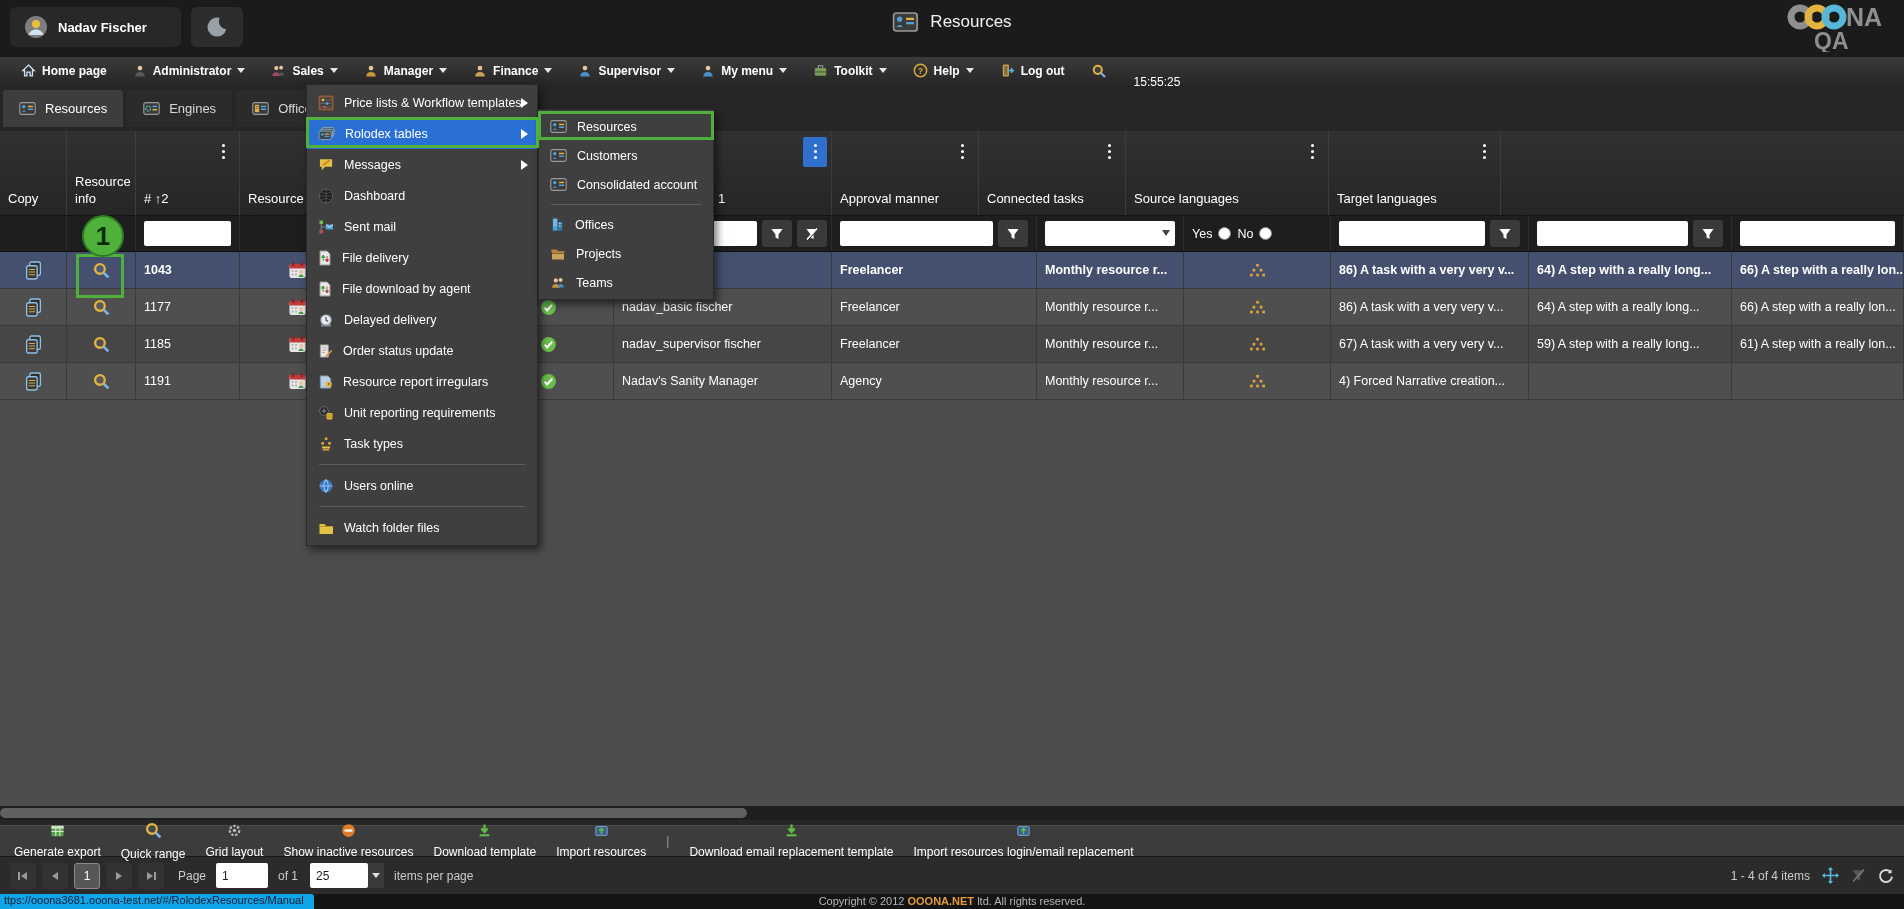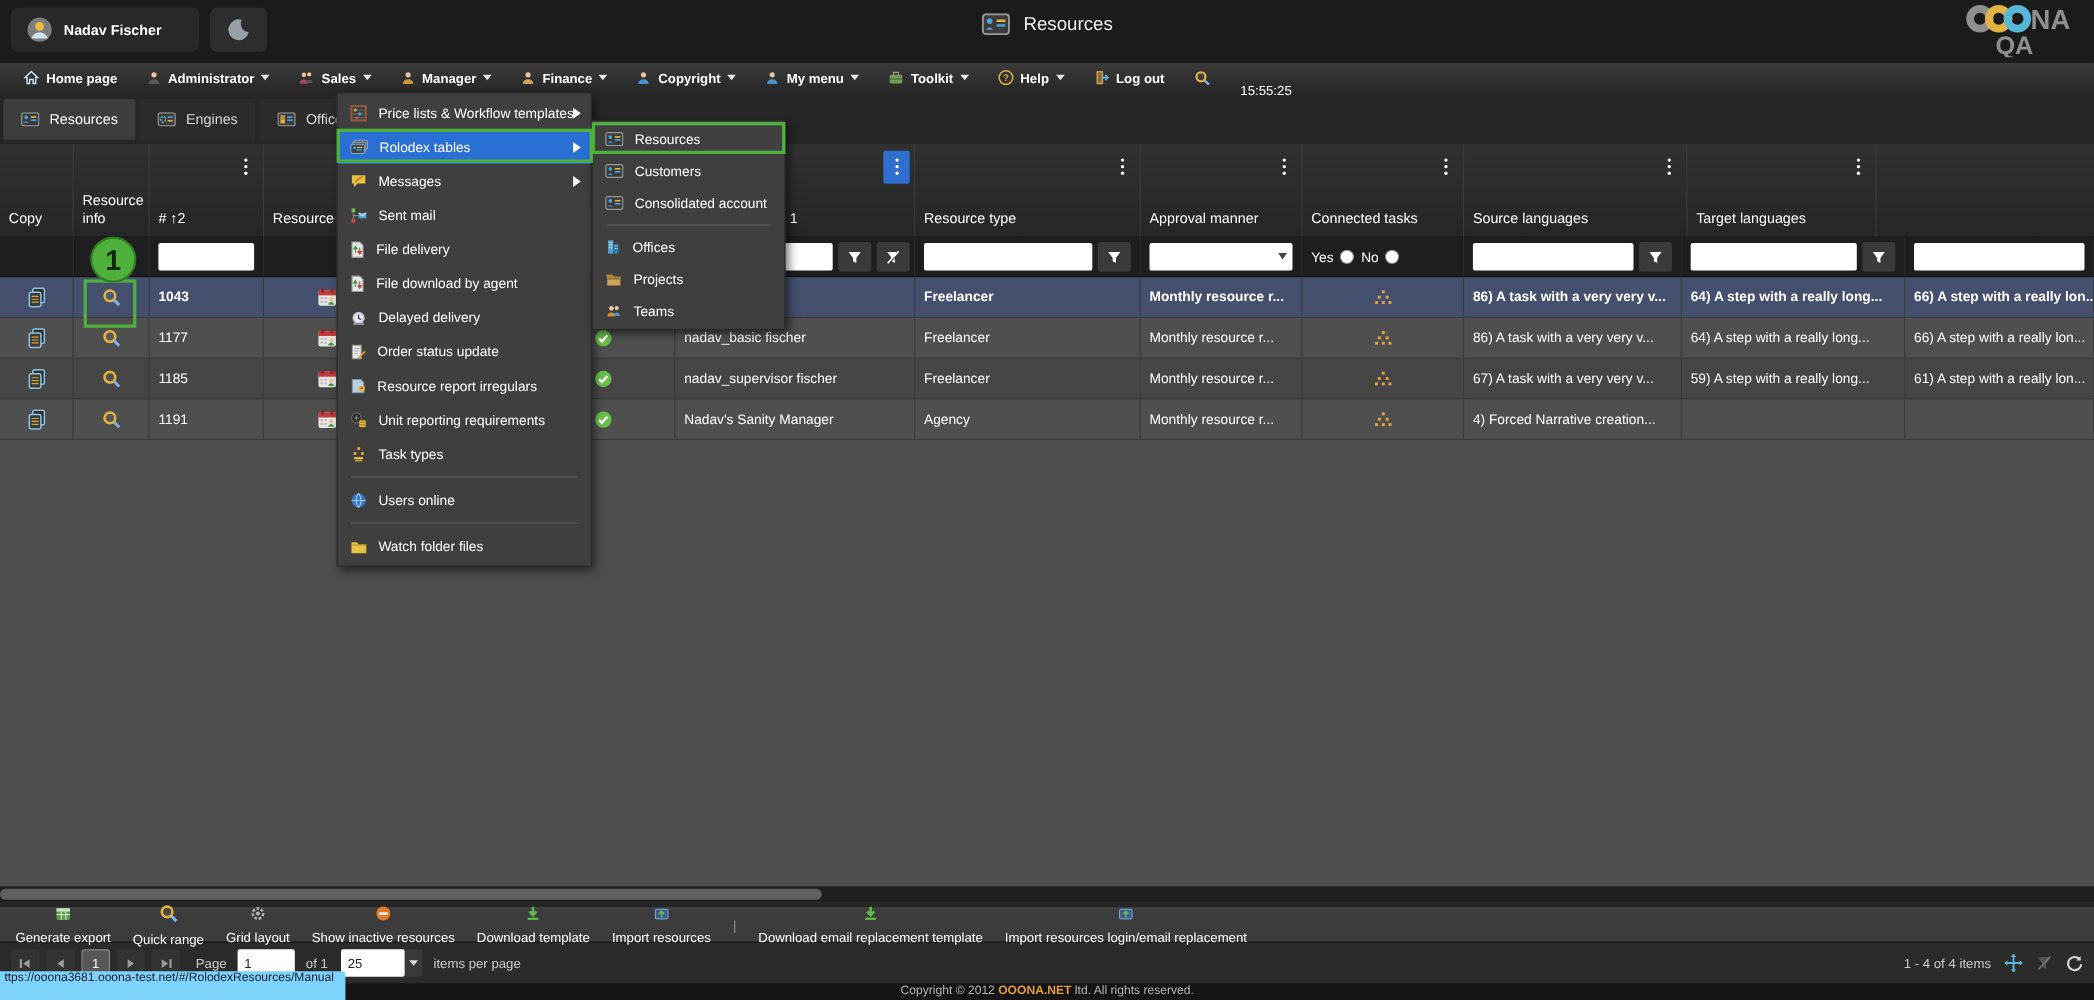--- a/index.html
+++ b/index.html
@@ -90,22 +90,22 @@
     padding: 0 6px; font-size: 12px; margin: 0 4px; font-family: "Liberation Sans", sans-serif; }
   .pg-select { width: 58px; height: 25px; background: #fff; border-radius: 2px; color: #222; position: relative;
     display: flex; align-items: center; padding: 0 6px; margin: 0 6px; cursor: pointer; }
   .pg-select .sel-caret { position: absolute; right: -16px; top: 0; width: 16px; height: 25px; background: #3a3a3a;
     border-radius: 0 2px 2px 0; display: flex; align-items: center; justify-content: center; }
   .pg-select .sel-caret b { border-left: 4px solid transparent; border-right: 4px solid transparent; border-top: 5px solid #ddd; }
   .pg-right { margin-left: auto; display: flex; align-items: center; gap: 12px; }
 
   
   .statusbar { height: 15px; background: #141414; position: relative; }
-  .status-url { position: absolute; left: 0; bottom: 0; background: #7dd3fc; color: #1a1a2e; font-size: 11px;
-    padding: 0 10px 14px 4px; border-top-right-radius: 3px; cursor: pointer; }
+  .status-url { position: absolute; left: 0; bottom: 0; background: #0ea5e9; color: #1a1a2e; font-size: 11px;
+    padding: 0 10px 3px 4px; border-top-right-radius: 3px; cursor: pointer; }
   .status-copy { position: absolute; left: 50%; transform: translateX(-50%); top: 1px; font-size: 11px; color: #b5b5b5; }
   .status-copy .brand { color: #e39b3d; font-weight: bold; }
 
   
   .menu-panel { position: absolute; background: #3f3f3f; border: 1px solid #2a2a2a;
     box-shadow: 3px 4px 8px rgba(0,0,0,.55); z-index: 50; padding: 2px 0; }
   #manager-menu { left: 306px; top: 84px; width: 232px; }
   #rolodex-submenu { left: 538px; top: 109px; width: 176px; z-index: 51; }
   .menu-item { height: 31px; display: flex; align-items: center; gap: 10px; padding: 0 11px;
     font-size: 12.5px; color: #fff; position: relative; cursor: pointer; white-space: nowrap; overflow: hidden; }
@@ -220,21 +220,21 @@
       <span>Finance</span>
       <span class="caret"></span>
     </div>
     <div class="nav-item">
       <span class="ic">
         <svg width="14" height="14" viewBox="0 0 16 16">
           <circle cx="8" cy="4.6" r="2.7" fill="#e9c49c"></circle>
           <path d="M2.6 14.2c0-3.4 2.4-5 5.4-5s5.4 1.6 5.4 5z" fill="#4a90c9"></path>
         </svg>
       </span>
-      <span>Copyright</span>
+      <span>Supervisor</span>
       <span class="caret"></span>
     </div>
     <div class="nav-item">
       <span class="ic">
         <svg width="14" height="14" viewBox="0 0 16 16">
           <circle cx="8" cy="4.6" r="2.7" fill="#e9c49c"></circle>
           <path d="M2.6 14.2c0-3.4 2.4-5 5.4-5s5.4 1.6 5.4 5z" fill="#4a90c9"></path>
         </svg>
       </span>
       <span>My menu</span>
@@ -344,26 +344,20 @@
         <span class="gh-label"></span>
       </div>
       <div class="gh-cell col-check" style="width:77px">
         <span class="gh-label"></span>
       </div>
       <div class="gh-cell col-name" style="width:218px">
         <span class="kebab active">
           <i></i>
         </span>
         <span class="gh-label">1</span>
-      </div>
-      <div class="gh-cell col-type" style="width:205px">
-        <span class="kebab">
-          <i></i>
-        </span>
-        <span class="gh-label">Resource type</span>
       </div>
       <div class="gh-cell col-approval" style="width:147px">
         <span class="kebab">
           <i></i>
         </span>
         <span class="gh-label">Approval manner</span>
       </div>
       <div class="gh-cell col-connected" style="width:147px">
         <span class="kebab">
           <i></i>
@@ -963,20 +957,29 @@
     </div>
     <div class="menu-item">
       <span class="ic">
         <svg width="16" height="15" viewBox="0 0 16 16">
           <path d="M1.5 2.5h13v8h-7.5l-3.5 3.5v-3.5h-2z" fill="#e3c341"></path>
           <path d="M5 8.5 12 3.5" stroke="#d97b2a" stroke-width="1.8"></path>
         </svg>
       </span>
       <span>Messages</span>
       <span class="sub-arrow"></span>
+    </div>
+    <div class="menu-item">
+      <span class="ic">
+        <svg width="16" height="16" viewBox="0 0 16 16">
+          <circle cx="8" cy="8" r="6.7" fill="#1e1e1e" stroke="#5a5a5a"></circle>
+          <path d="M2 8h12M8 1.5v13M3.5 4a8 8 0 0 0 9 0M3.5 12a8 8 0 0 1 9 0" fill="none" stroke="#4a4a4a"></path>
+        </svg>
+      </span>
+      <span>Dashboard</span>
     </div>
     <div class="menu-item">
       <span class="ic">
         <svg width="16" height="16" viewBox="0 0 16 16">
           <rect x="1.5" y="1.5" width="3.5" height="3.5" fill="#6abf4b"></rect>
           <rect x="1.5" y="11" width="3.5" height="3.5" fill="#c05050"></rect>
           <path d="M3.2 5v6M3.2 8h5" stroke="#888"></path>
           <rect x="8" y="5.5" width="7" height="5" fill="#4da3d9"></rect>
           <path d="M8 5.5l3.5 2.8L15 5.5" fill="none" stroke="#dfeefc"></path>
         </svg>

